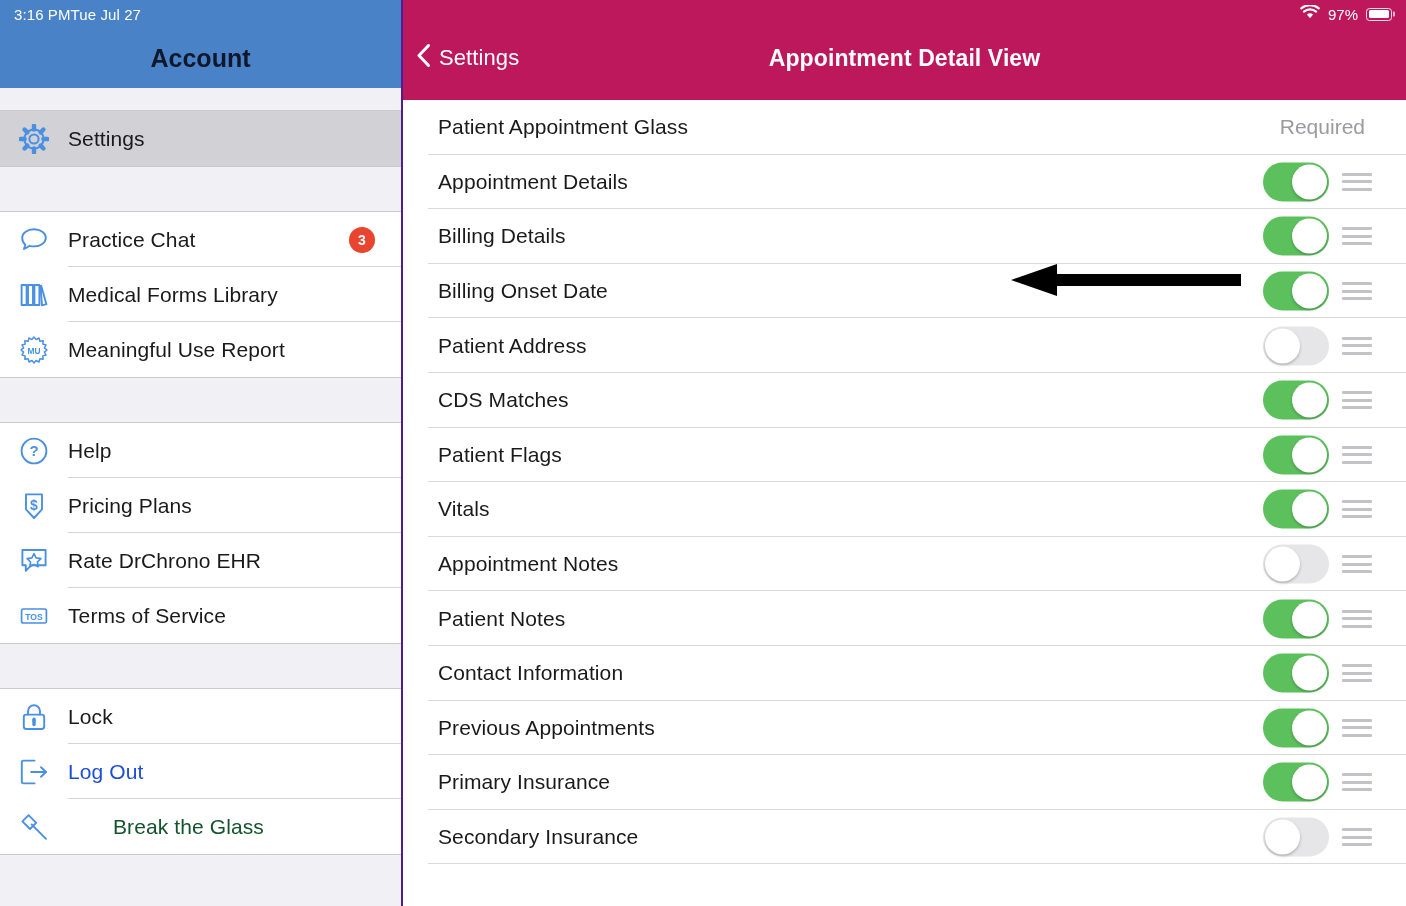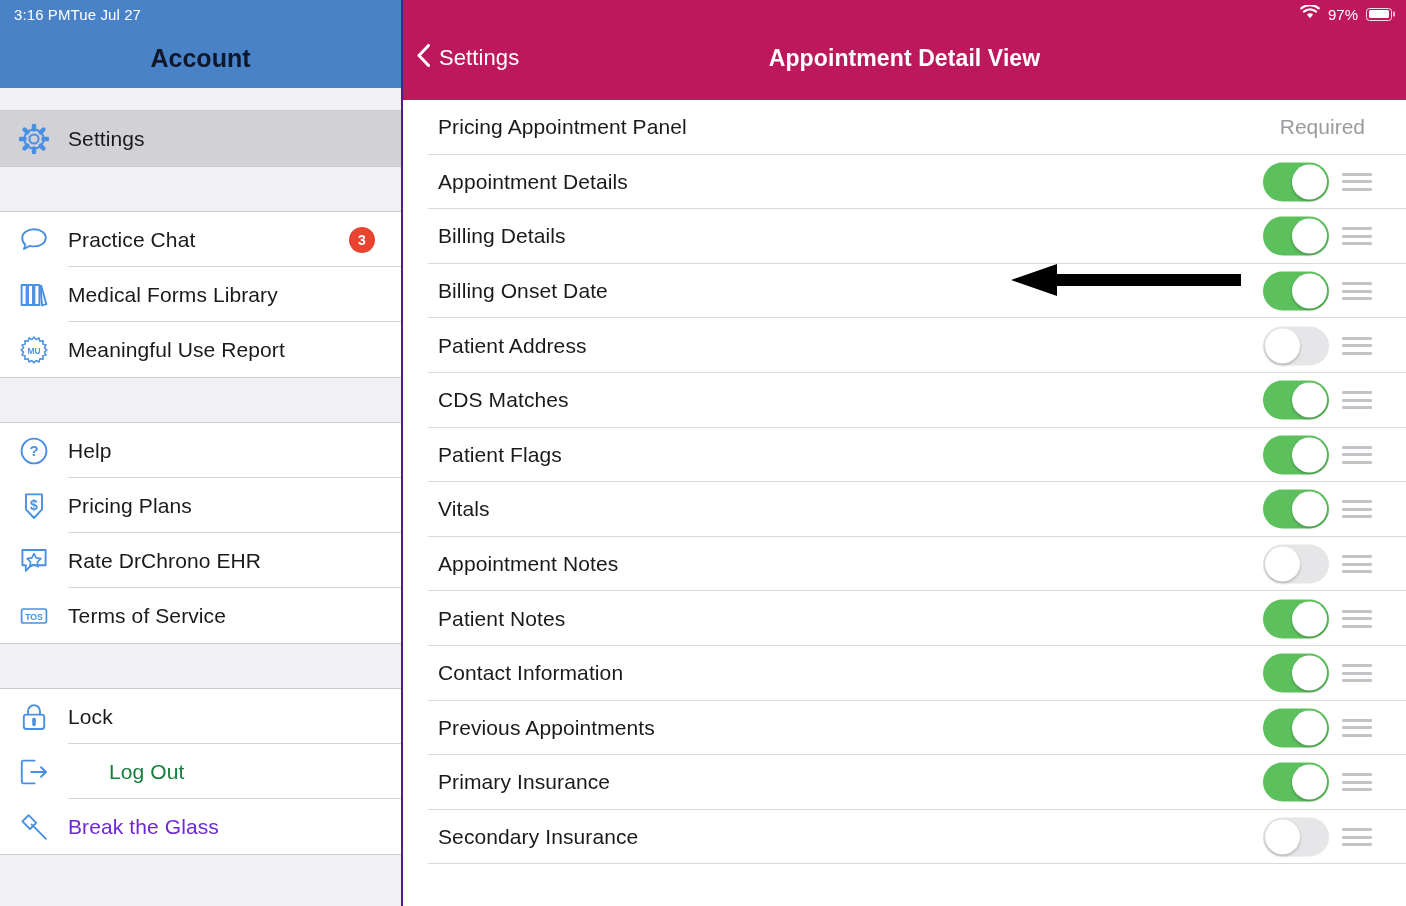--- a/index.html
+++ b/index.html
@@ -43,22 +43,22 @@
   }
   .sb-row.selected { background: #d1d1d6; }
   .sb-row .sb-ico {
     width: 40px; height: 34px; flex: 0 0 40px;
     display: flex; align-items: center; justify-content: center;
     margin-right: 14px;
   }
   .sb-row .sb-label {
     font-size: 21px; color: #1a1a1a; letter-spacing: .1px;
   }
-  .sb-row .sb-label.red { color: #15803d; margin-left: 41px; }
-  .sb-row .sb-label.orange { color: #6d28d9; }
+  .sb-row .sb-label.red { color: #1d4ed8; }
+  .sb-row .sb-label.orange { color: #14532d; margin-left: 45px; }
   .sb-sep {
     position: absolute; left: 68px; right: 0; bottom: 0;
     height: 1px; background: #d4d4d8;
   }
   .badge {
     position: absolute; right: 26px; top: 50%; transform: translateY(-50%);
     width: 26px; height: 26px; border-radius: 50%;
     background: #e8442f; color: #fff; font-size: 14px; font-weight: 600;
     display: flex; align-items: center; justify-content: center;
   }
@@ -309,21 +309,21 @@
               <path d="M11.5 1.5 L2 11.5 L11.5 21.5" stroke="#fff" stroke-width="3" fill="none" stroke-linecap="round" stroke-linejoin="round"></path>
             </svg>
           </span>
           <span>Settings</span>
         </div>
         <div class="nav-title">Appointment Detail View</div>
       </div>
     </div>
     <div class="list" id="list">
         <div class="lrow">
-      <span class="llabel">Pricing Appointment Panel</span>
+      <span class="llabel">Patient Appointment Glass</span>
           <span class="lreq">Required</span>
           <span class="lsep"></span>
         </div>
         <div class="lrow">
       <span class="llabel">Appointment Details</span>
           <span class="sw">
             <span class="knob"></span>
           </span>
               <span class="grip">
                 <b></b>

